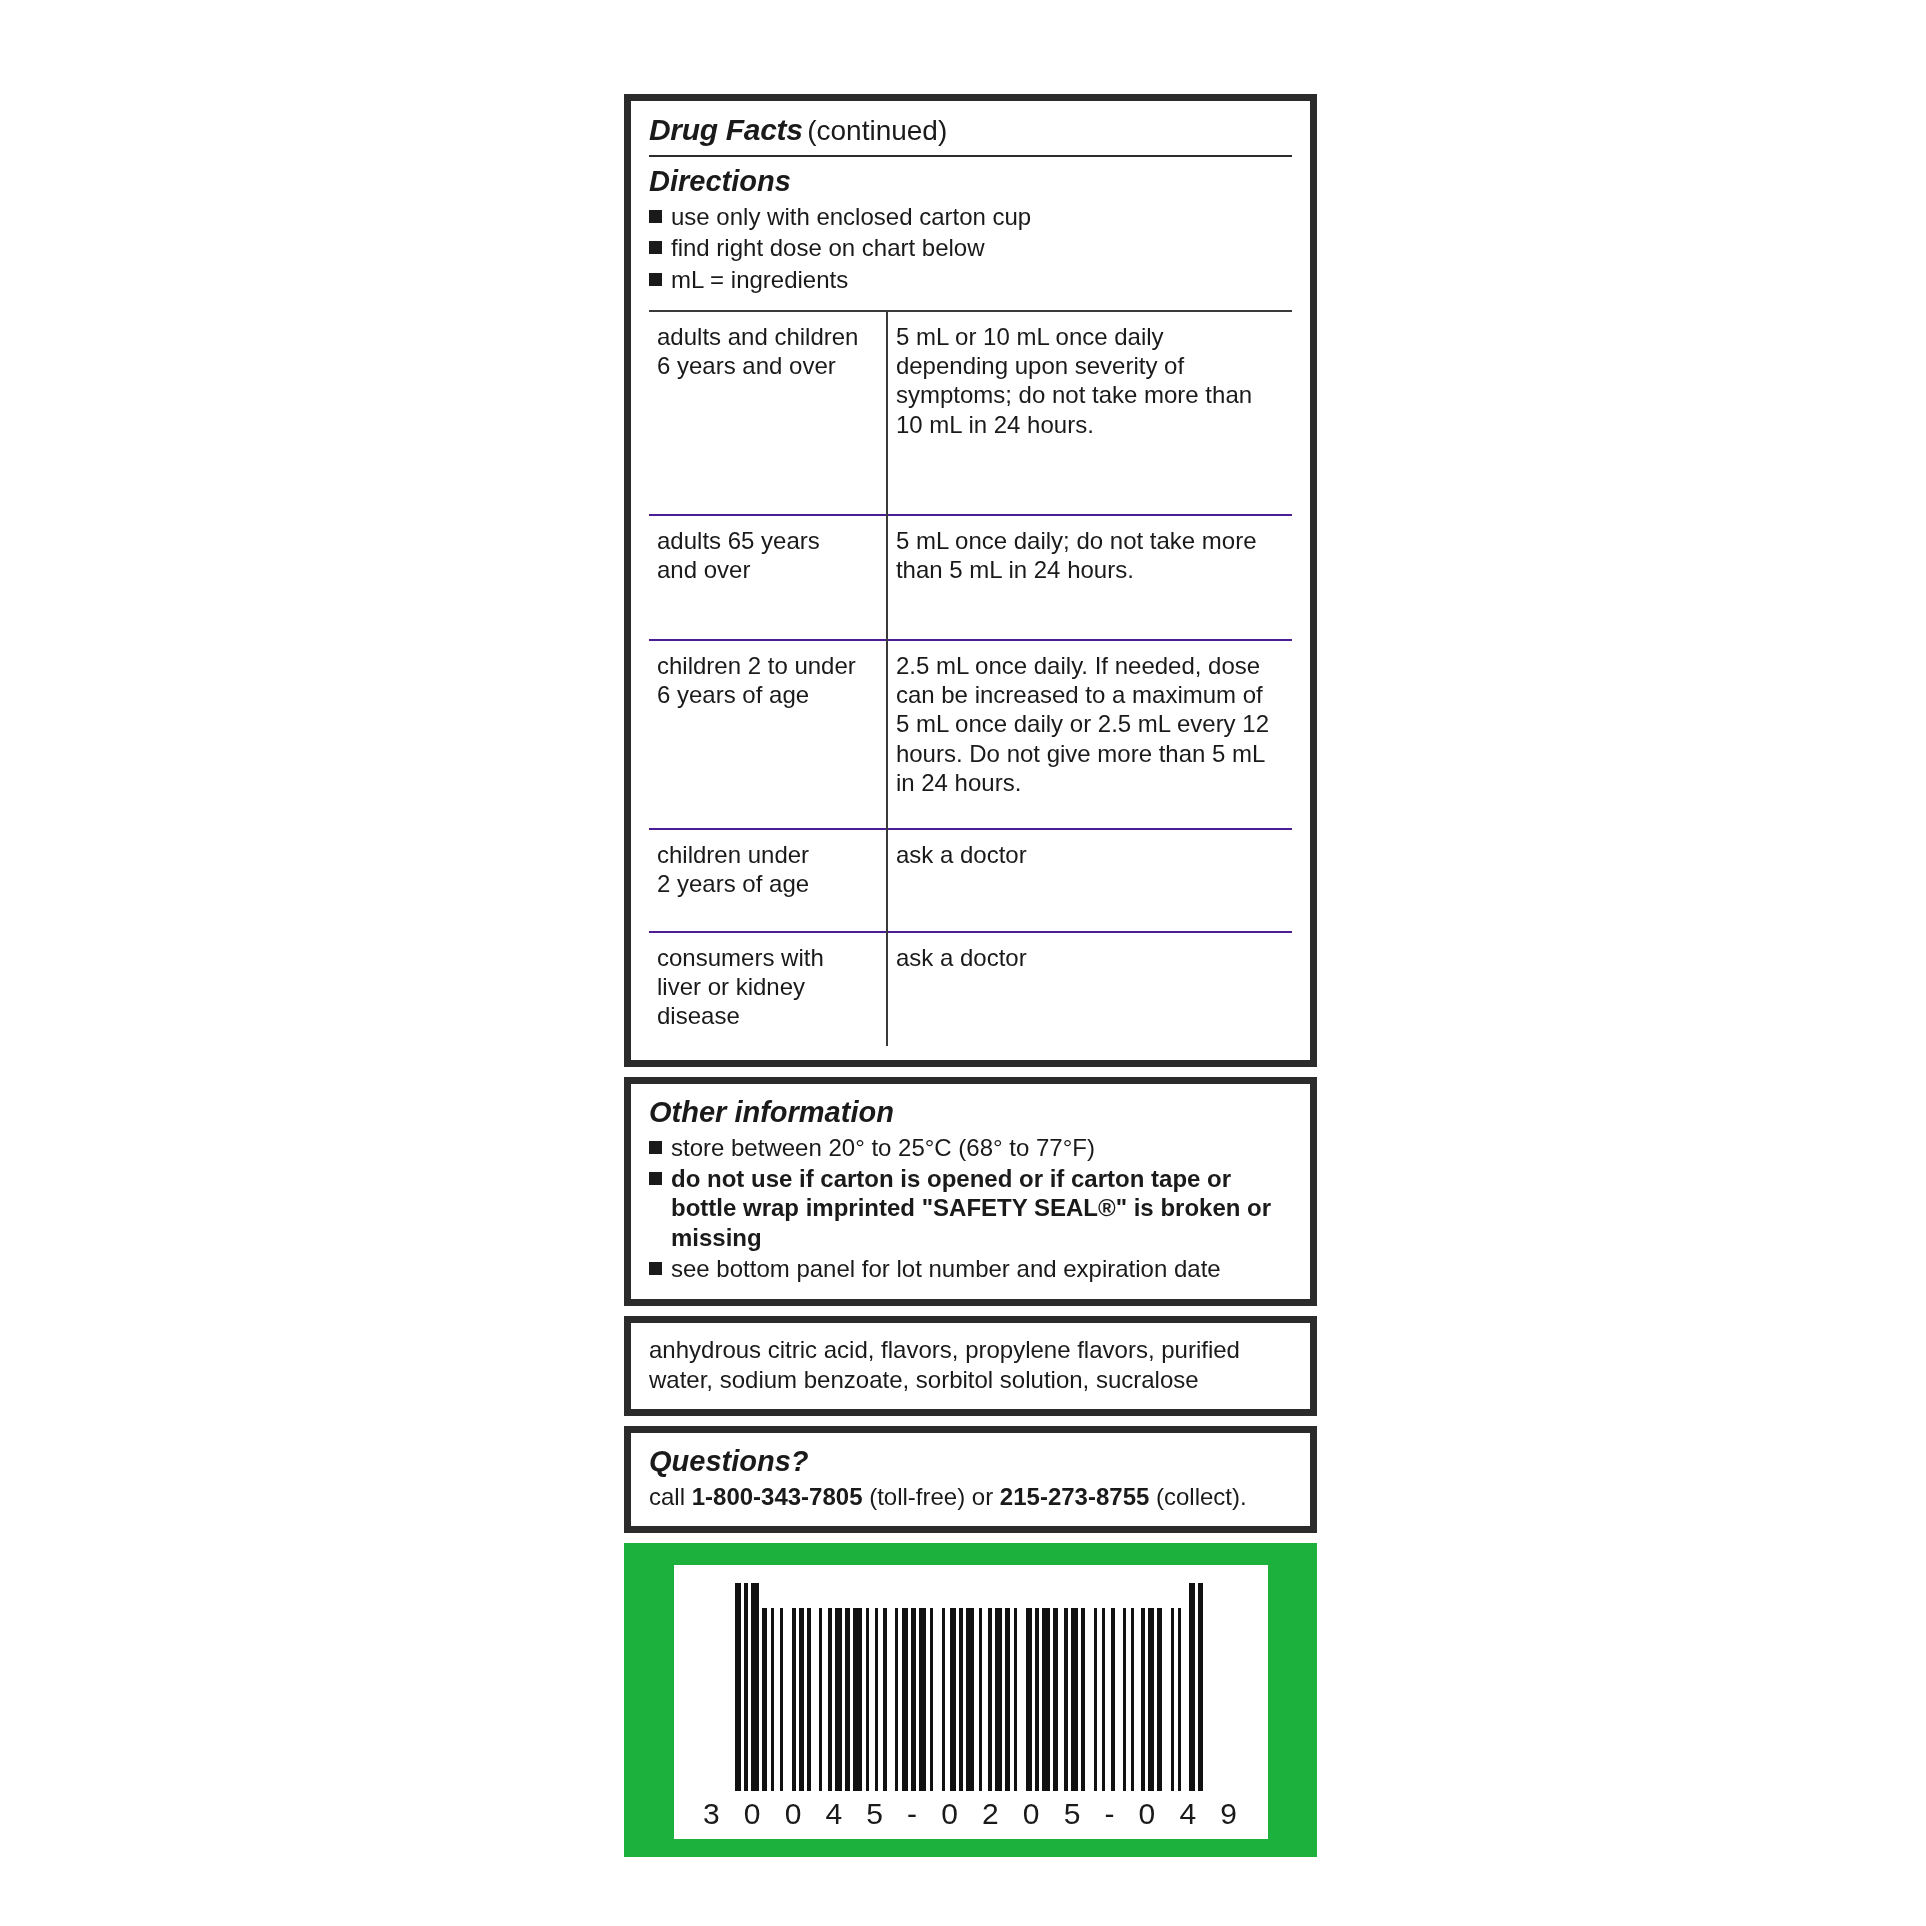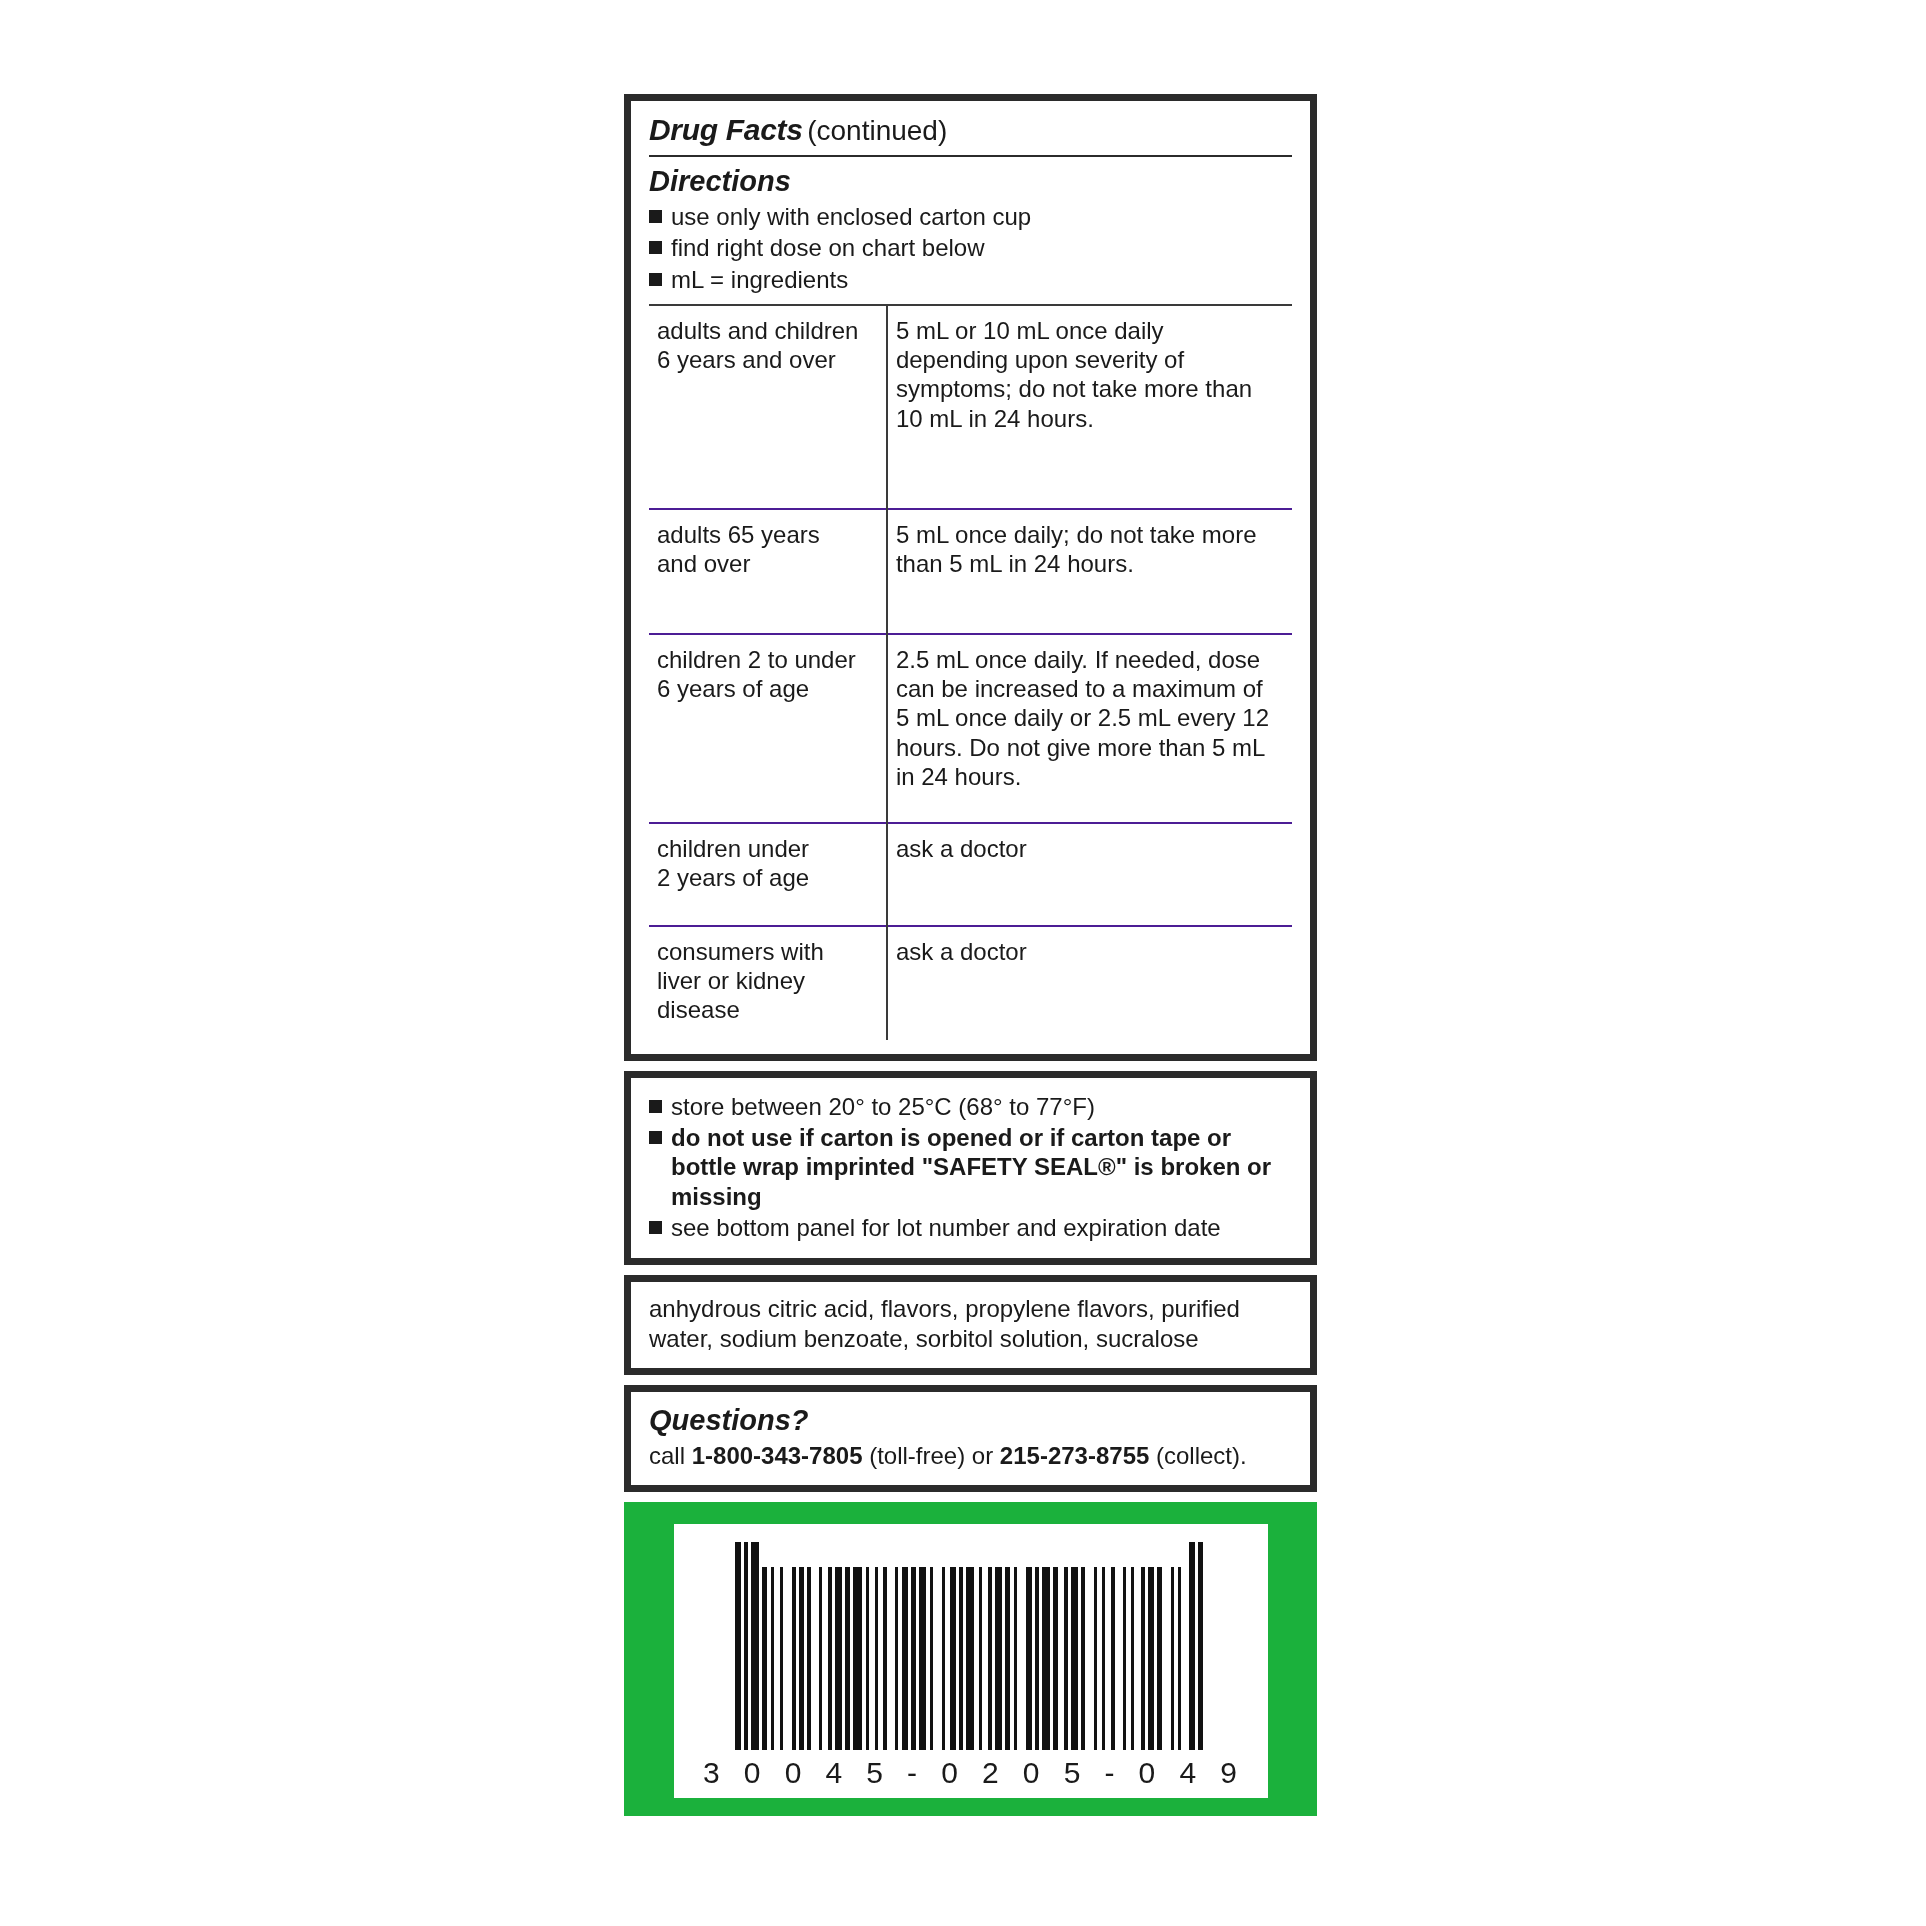--- a/index.html
+++ b/index.html
@@ -71,21 +71,21 @@
     margin-top: 8px;
     flex: 0 0 auto;
   }
   .bullet-line .txt { flex: 1 1 auto; }
   .bold { font-weight: bold; }
 
   
   .dose-table {
     width: 100%;
     border-collapse: collapse;
-    margin-top: 10px;
+    margin-top: 16px;
   }
   .dose-table td {
     vertical-align: top;
     font-size: 24px;
     line-height: 1.22;
     padding: 10px 12px 14px 8px;
     border-top: 2px solid #4c1d95;
   }
   .dose-table tr:first-child td { border-top: 2px solid #3a3a3a; }
   .dose-table td.col-age {
@@ -198,20 +198,21 @@
         <td class="col-age cell-tall-5" style="white-space:pre-line">consumers with
 liver or kidney
 disease</td>
         <td class="cell-tall-5">ask a doctor</td>
       </tr>
     </tbody>
       </table>
   </div>
 
   <div class="box">
+    <div class="sec-title">Other information</div>
 
     <div class="bullet-line">
       <span class="sq"></span>
       <span class="txt">store between 20° to 25°C (68° to 77°F)</span>
     </div>
     <div class="bullet-line">
       <span class="sq"></span>
       <span class="txt bold">do not use if carton is opened or if carton tape or bottle wrap imprinted "SAFETY SEAL®" is broken or missing</span>
     </div>
     <div class="bullet-line">

